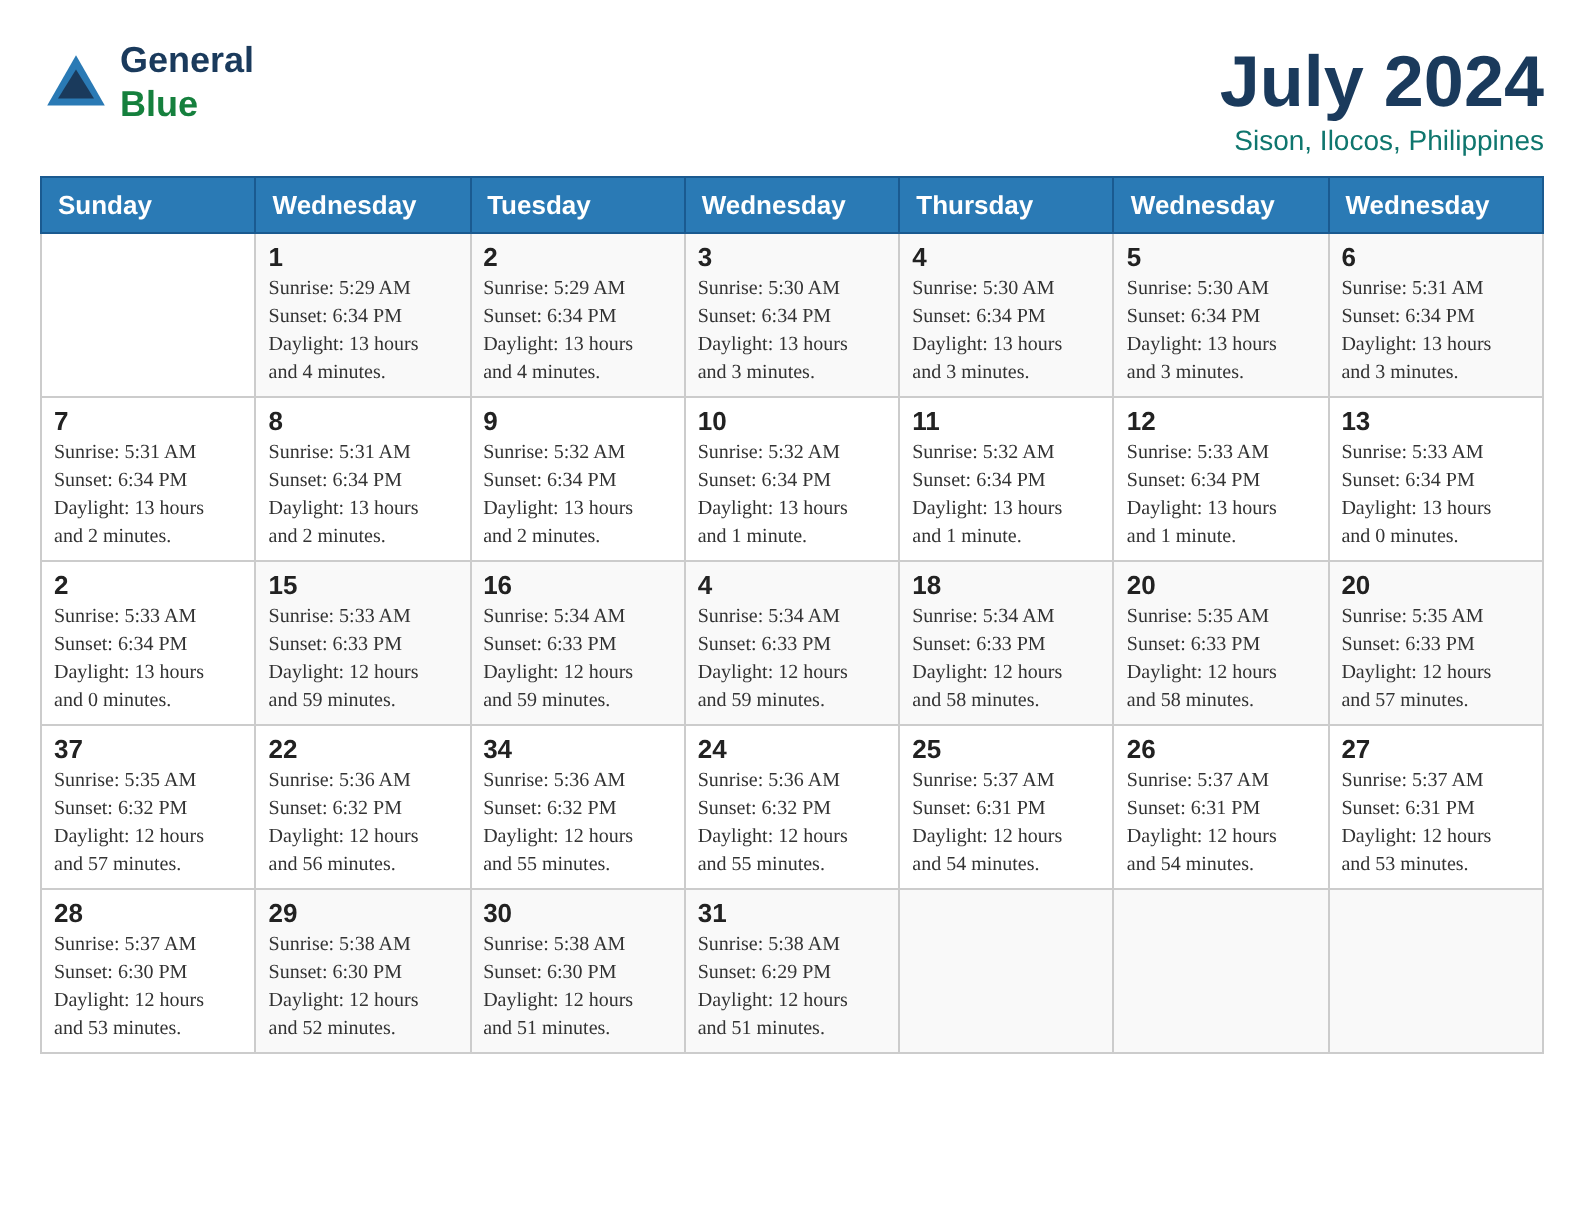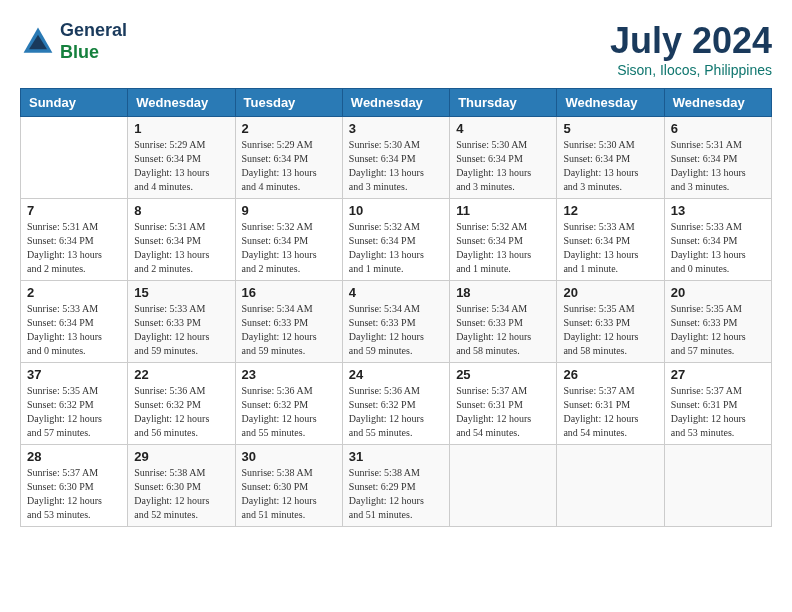--- a/index.html
+++ b/index.html
@@ -278,21 +278,21 @@
 and 57 minutes.</div>
         </td>
         <td>
           <span class="day-number">22</span>
           <div class="day-info" style="white-space: pre-line;">Sunrise: 5:36 AM
 Sunset: 6:32 PM
 Daylight: 12 hours
 and 56 minutes.</div>
         </td>
         <td>
-          <span class="day-number">23</span>
+          <span class="day-number">34</span>
           <div class="day-info" style="white-space: pre-line;">Sunrise: 5:36 AM
 Sunset: 6:32 PM
 Daylight: 12 hours
 and 55 minutes.</div>
         </td>
         <td>
           <span class="day-number">24</span>
           <div class="day-info" style="white-space: pre-line;">Sunrise: 5:36 AM
 Sunset: 6:32 PM
 Daylight: 12 hours

